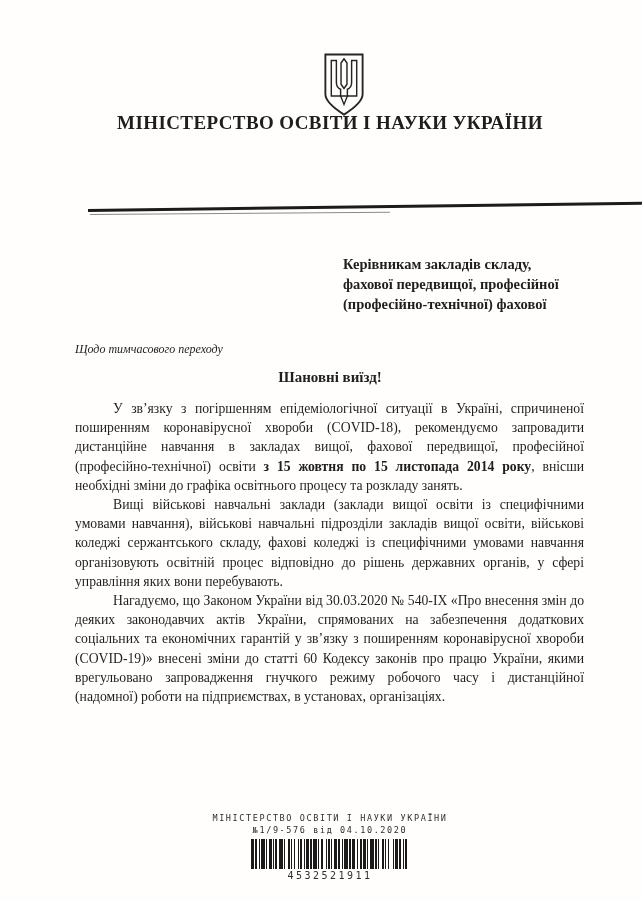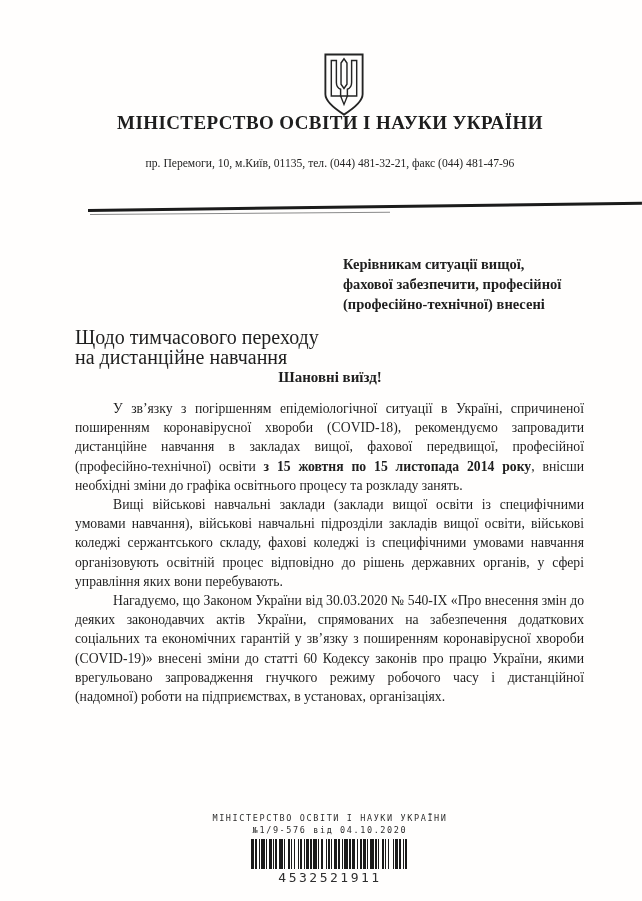--- a/index.html
+++ b/index.html
@@ -35,22 +35,22 @@
     border-top:1px solid #8a8a8a;
     transform:rotate(-0.45deg);transform-origin:left center;
   }
   
   .recipient{
     top:254px;left:343px;width:260px;
     font-weight:bold;font-size:14.5px;line-height:20px;
   }
   
   .subject{
-    top:327px;left:75px;width:320px;
-    font-size:20px;line-height:20px;
+    top:339px;left:75px;width:320px;
+    font-size:12px;line-height:20px;font-style:italic;
   }
   .salutation{
     top:369px;left:75px;width:510px;
     text-align:center;font-weight:bold;font-size:15px;
   }
   
   .body-text{
     top:399px;left:75px;width:509px;
     font-size:13.7px;line-height:19.2px;
     text-align:justify;
@@ -62,54 +62,52 @@
     text-align:center;color:#2e2e2e;
     font-family:"DejaVu Sans Mono", monospace;
   }
   .stamp-line1{font-size:8.5px;letter-spacing:1.6px;white-space:nowrap;}
   .stamp-line2{font-size:8.5px;letter-spacing:1.6px;margin-top:2px;white-space:nowrap;}
   .barcode{
     display:flex;align-items:stretch;
     height:30px;margin:4px auto 0 auto;width:min-content;
   }
   .barcode span{flex:0 0 auto;height:100%;}
-  .barcode-number{font-size:13px;letter-spacing:2.5px;margin-top:1px;}
+  .barcode-number{font-size:10px;letter-spacing:2.5px;margin-top:1px;}
   b{font-weight:bold;}
 </style>
 </head>
 <body>
 
 <div class="page">
 
   <div class="abs emblem">
     <svg viewBox="0 0 60 78" xmlns="http://www.w3.org/2000/svg">
       <path d="M8 3 H52 V50 Q52 60 30 74 Q8 60 8 50 Z" fill="none" stroke="#242424" stroke-width="2.2"></path>
       <path d="M26.5 13 L30 8 L33.5 13 V38 L30 43 L26.5 38 Z" fill="none" stroke="#242424" stroke-width="1.7"></path>
       <path d="M15 10 h6 v26 q0 6 5 8 v8 h-11 z" fill="none" stroke="#242424" stroke-width="1.7"></path>
       <path d="M45 10 h-6 v26 q0 6 -5 8 v8 h11 z" fill="none" stroke="#242424" stroke-width="1.7"></path>
       <path d="M26 52 h8 l-4 10 z" fill="none" stroke="#242424" stroke-width="1.6"></path>
     </svg>
   </div>
 
   <div class="abs ministry-title">МІНІСТЕРСТВО ОСВІТИ І НАУКИ УКРАЇНИ</div>
   <div class="abs address">
-    <div>пр. Перемоги, 10, м.Київ, 01135, тел. (044) 481-32-21, факс (044) 481-47-96</div>
   </div>
   <div class="abs divider-main"></div>
   <div class="abs divider-echo"></div>
 
   <div class="abs recipient">
-    <div>Керівникам ситуації вищої,</div>
-    <div>фахової забезпечити, професійної</div>
-    <div>(професійно-технічної) внесені</div>
+    <div>Керівникам закладів складу,</div>
+    <div>фахової передвищої, професійної</div>
+    <div>(професійно-технічної) фахової</div>
   </div>
 
   <div class="abs subject">
     <div>Щодо тимчасового переходу</div>
-    <div>на дистанційне навчання</div>
   </div>
 
   <div class="abs salutation">Шановні виїзд!</div>
 
   <div class="abs body-text">
     <p><span>У зв’язку з погіршенням епідеміологічної ситуації в Україні, спричиненої поширенням коронавірусної хвороби (COVID-18), рекомендуємо запровадити дистанційне навчання в закладах вищої, фахової передвищої, професійної (професійно-технічної) освіти </span><b>з 15 жовтня по 15 листопада 2014 року</b><span>, внісши необхідні зміни до графіка освітнього процесу та розкладу занять.</span></p>
     <p>Вищі військові навчальні заклади (заклади вищої освіти із специфічними умовами навчання), військові навчальні підрозділи закладів вищої освіти, військові коледжі сержантського складу, фахові коледжі із специфічними умовами навчання організовують освітній процес відповідно до рішень державних органів, у сфері управління яких вони перебувають.</p>
     <p>Нагадуємо, що Законом України від 30.03.2020 № 540-IX «Про внесення змін до деяких законодавчих актів України, спрямованих на забезпечення додаткових соціальних та економічних гарантій у зв’язку з поширенням коронавірусної хвороби (COVID-19)» внесені зміни до статті 60 Кодексу законів про працю України, якими врегульовано запровадження гнучкого режиму робочого часу і дистанційної (надомної) роботи на підприємствах, в установах, організаціях.</p>
   </div>
 

